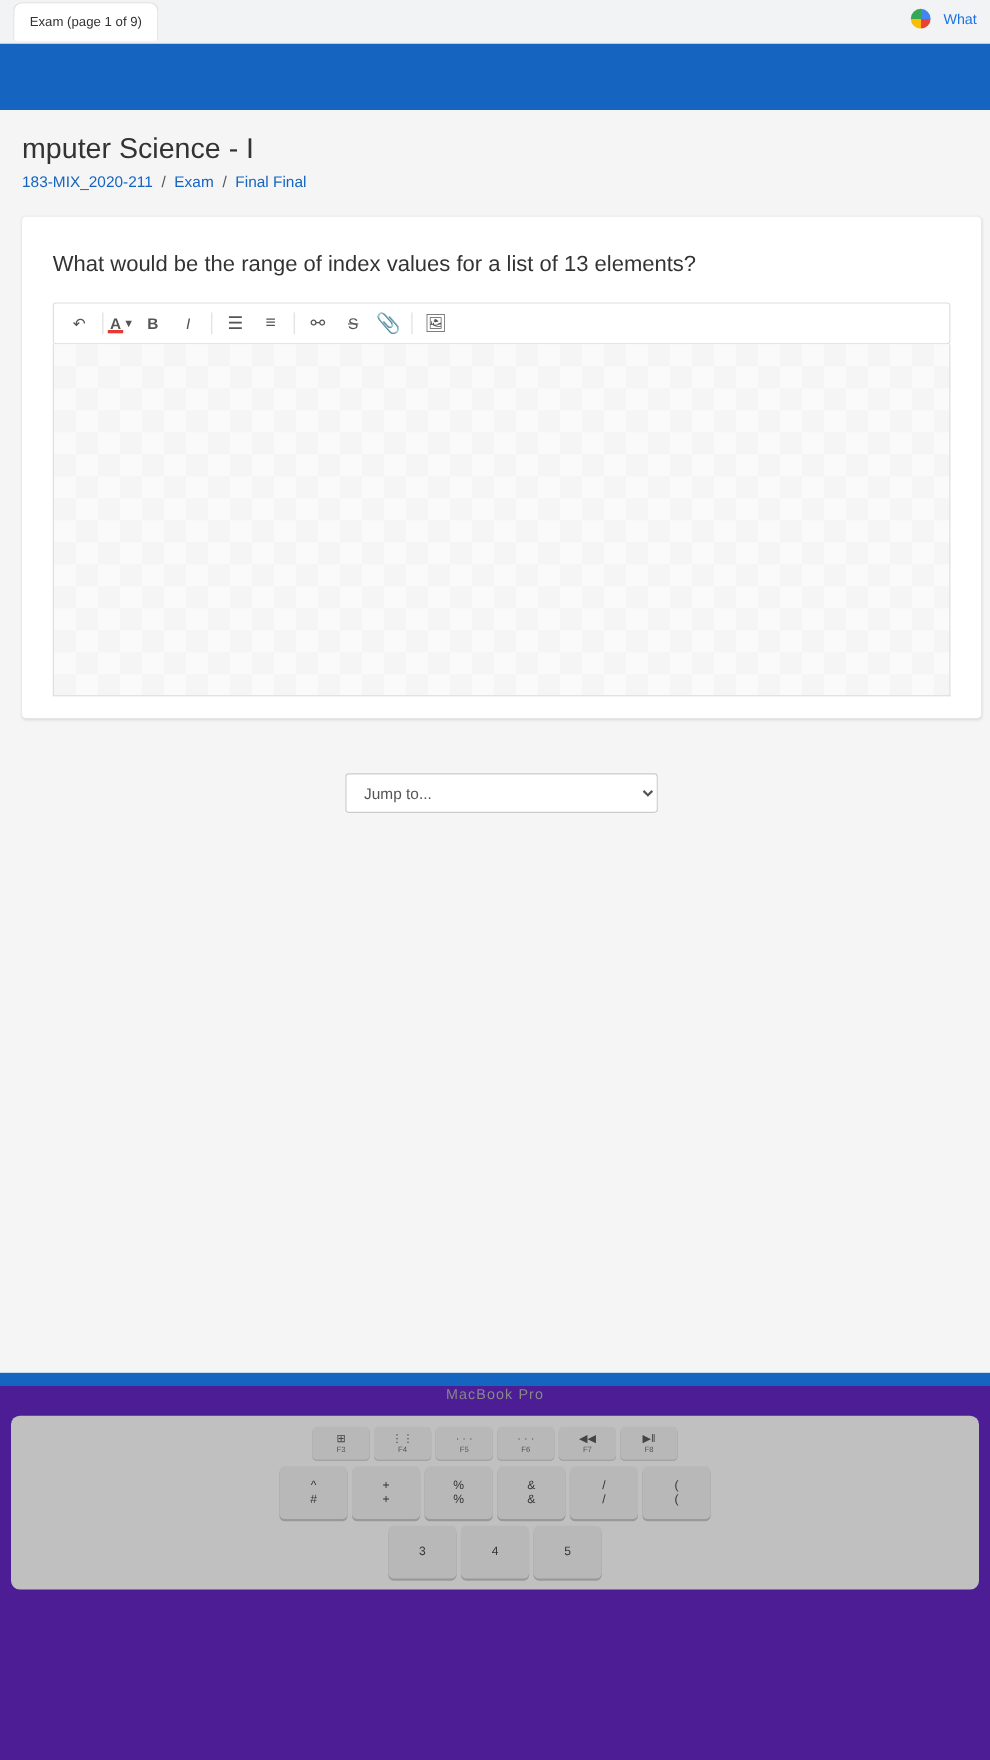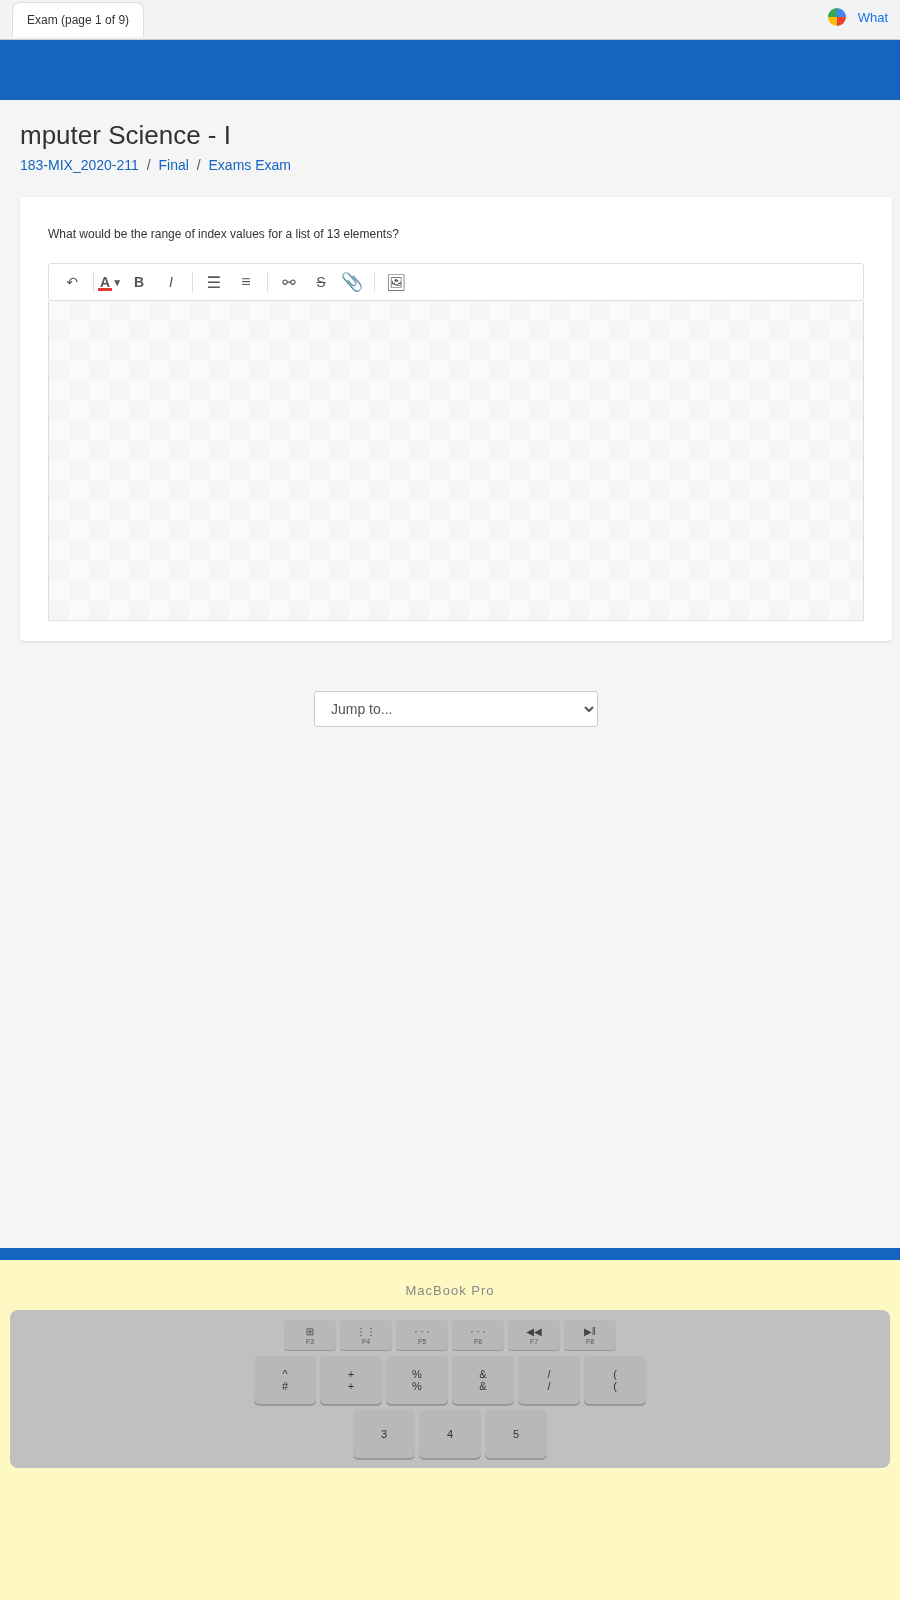--- a/index.html
+++ b/index.html
@@ -103,21 +103,21 @@
     
     .question-card {
       background: #fff;
       border-radius: 4px;
       padding: 28px 28px 20px 28px;
       box-shadow: 0 1px 3px rgba(0,0,0,0.12);
       margin-bottom: 20px;
     }
 
     .question-text {
-      font-size: 12px;
+      font-size: 20px;
       color: #333;
       margin-bottom: 20px;
       line-height: 1.5;
     }
 
     
     .editor-toolbar {
       display: flex;
       align-items: center;
       border: 1px solid #ddd;
@@ -203,26 +203,26 @@
     }
 
     
     .site-footer {
       background: #1565c0;
       height: 12px;
     }
 
     
     .keyboard-area {
-      background: #fef9c3;
+      background: #4c1d95;
       height: 340px;
       display: flex;
       flex-direction: column;
       align-items: center;
-      padding: 23px 10px 0;
+      padding: 0 10px 0;
     }
 
     .macbook-label {
       font-size: 13px;
       color: #888;
       margin-bottom: 12px;
       font-family: 'Helvetica Neue', sans-serif;
       letter-spacing: 1px;
     }
 
@@ -313,23 +313,23 @@
 
   <div class="page-content">
 
     <div class="course-title">
       <span>mputer Science - I</span>
     </div>
 
     <div class="breadcrumb">
       <a>183-MIX_2020-211</a>
       <span>/</span>
-      <a>Final</a>
+      <a>Exam</a>
       <span>/</span>
-      <a>Exams Exam</a>
+      <a>Final Final</a>
     </div>
 
     <div class="question-card">
 
       <div class="question-text">
         <span>What would be the range of index values for a list of 13 elements?</span>
       </div>
 
       <div class="editor-toolbar">
 

